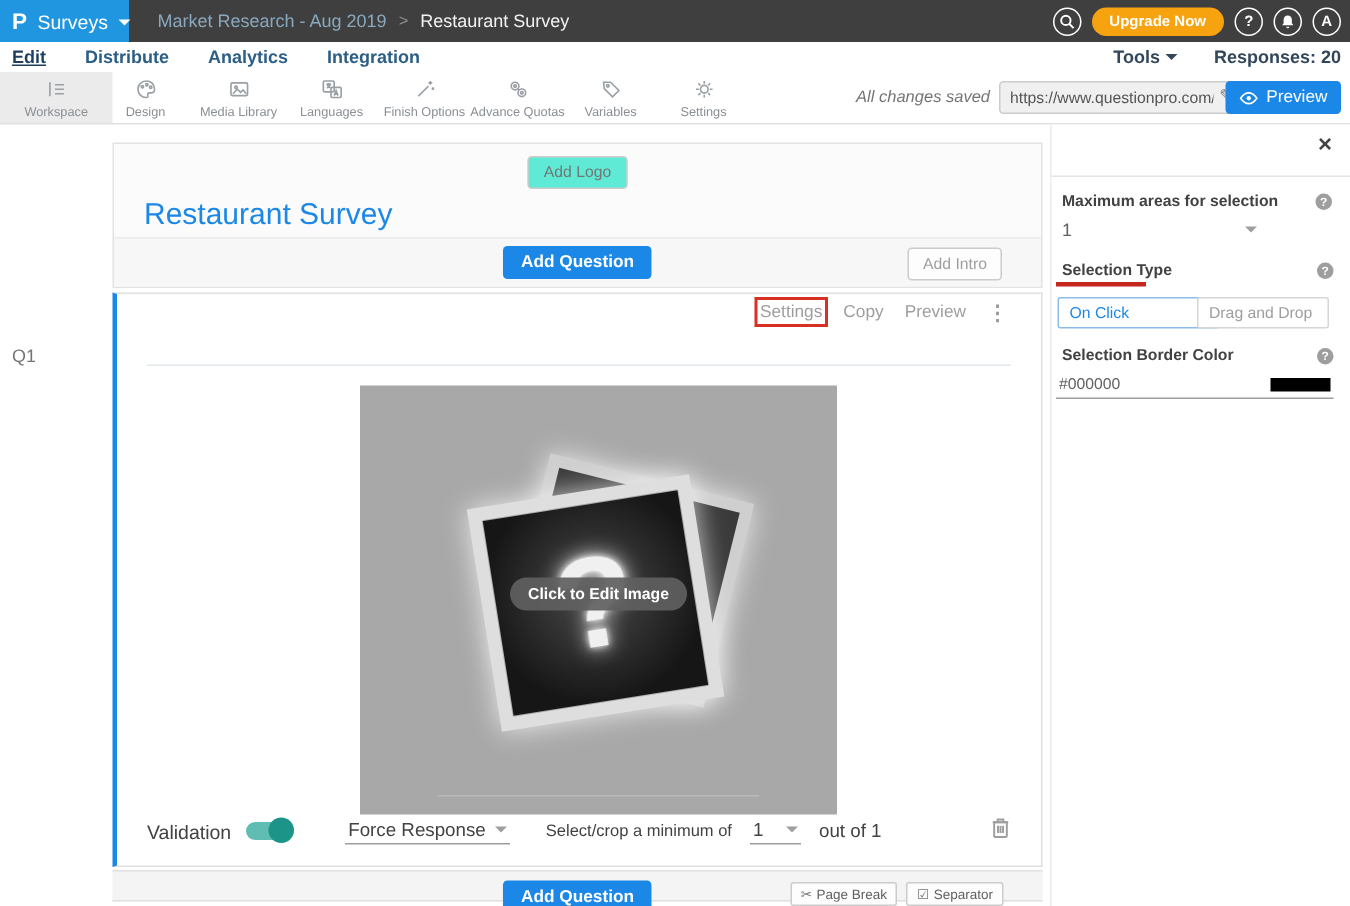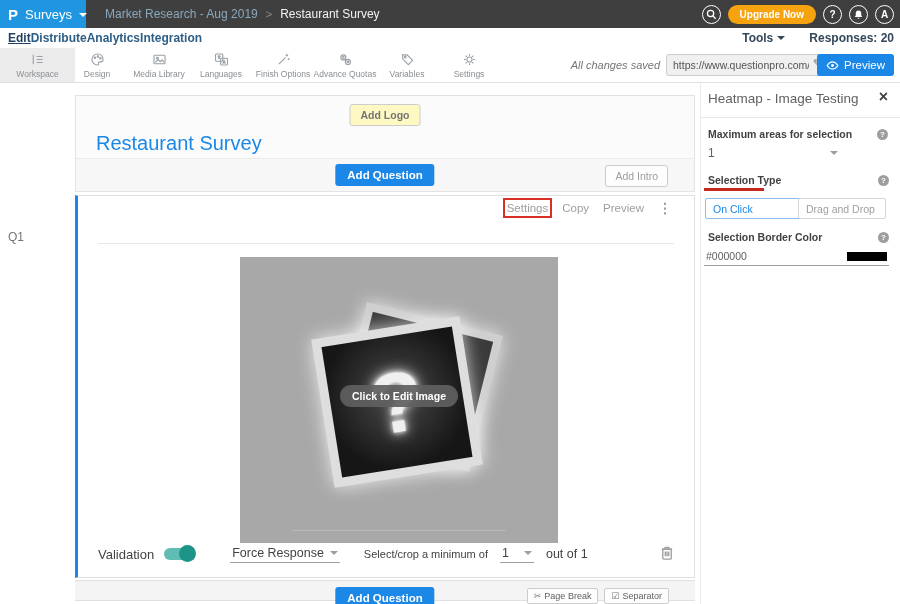--- a/index.html
+++ b/index.html
@@ -22,21 +22,21 @@
   .bc-sep { color:#8c8c8c; font-size:11px; }
   .bc-current { color:#f2f2f2; font-size:12px; }
   .topbar-right { position:absolute; right:6px; top:0; height:28px; display:flex; align-items:center; gap:7px; }
   .circle-btn { width:19px; height:19px; border:1.5px solid #fff; border-radius:50%;
     display:flex; align-items:center; justify-content:center; color:#fff; font-size:10px; font-weight:bold; cursor:pointer; }
   .upgrade-btn { background:#f7a30f; color:#fff; border:none; border-radius:11px; height:19px;
     padding:0 12px; font-size:10px; font-weight:bold; font-family:inherit; cursor:pointer; }
 
   
   .navrow { position:absolute; top:28px; left:0; width:900px; height:20px; background:#fff; }
-  .nav-items { position:absolute; left:8px; top:0; display:flex; align-items:center; height:20px; }
+  .nav-items { position:absolute; left:8px; top:0; display:flex; gap:26px; align-items:center; height:20px; }
   .nav-link { font-size:12px; color:#2c5e86; font-weight:bold; cursor:pointer; text-decoration:none; }
   .nav-link.active { color:#1f3f5e; text-decoration:underline; }
   .nav-right { position:absolute; right:6px; top:0; height:20px; display:flex; gap:24px; align-items:center; }
   .nav-right .txt { font-size:12px; color:#33475b; font-weight:bold; cursor:pointer; display:flex; align-items:center; gap:4px; }
   .caret-n { width:0; height:0; border-left:4px solid transparent; border-right:4px solid transparent; border-top:4px solid #33475b; }
 
   
   .toolbar { position:absolute; top:48px; left:0; width:900px; height:35px; background:#fff; border-bottom:1px solid #e0e0e0; }
   .tool-item { position:absolute; top:0; height:34px; width:62px; display:flex; flex-direction:column;
     align-items:center; justify-content:center; gap:1px; cursor:pointer; }
@@ -47,22 +47,22 @@
   .url-input { position:absolute; right:72px; top:6px; width:162px; height:22px; background:#f0f0f0;
     border:1px solid #ccc; border-radius:3px; font-size:10.5px; color:#555; padding:0 18px 0 6px; font-family:inherit; }
   .pencil { position:absolute; right:78px; top:9px; color:#757575; font-size:11px; cursor:pointer; }
   .preview-btn { position:absolute; right:6px; top:6px; height:22px; background:#1b87e6; color:#fff;
     border:none; border-radius:3px; font-size:11.5px; padding:0 9px; display:flex; align-items:center; gap:5px;
     font-family:inherit; cursor:pointer; }
 
   
   .survey-card { position:absolute; left:75px; top:95px; width:620px; background:#fbfbfb; border:1px solid #e3e3e3; }
   .survey-card-top { height:62px; position:relative; }
-  .add-logo-btn { position:absolute; left:50%; transform:translateX(-50%); top:8px; background:#fef9c3;
-    border:1px solid #ccc; border-radius:3px; color:#757575; font-size:10.5px; padding:4px 10px; font-family:inherit; cursor:pointer;font-weight:bold; }
+  .add-logo-btn { position:absolute; left:50%; transform:translateX(-50%); top:8px; background:#5eead4;
+    border:1px solid #ccc; border-radius:3px; color:#757575; font-size:10.5px; padding:4px 10px; font-family:inherit; cursor:pointer; }
   .survey-title { position:absolute; left:20px; top:36px; color:#1b87e6; font-size:20px; cursor:text; }
   .survey-card-bottom { height:33px; border-top:1px solid #ececec; background:#f7f7f7; position:relative; }
   .add-question-btn { background:#1b87e6; color:#fff; border:none; border-radius:3px; font-size:11.5px; font-weight:bold;
     padding:5px 12px; font-family:inherit; cursor:pointer; }
   .aq-center { position:absolute; left:50%; transform:translateX(-50%); top:5px; }
   .add-intro-btn { position:absolute; right:26px; top:6px; background:#fdfdfd; border:1px solid #ccc; border-radius:3px;
     color:#9e9e9e; font-size:10.5px; padding:4px 9px; font-family:inherit; cursor:pointer; }
 
   
   .q-label { position:absolute; left:8px; top:230px; font-size:12px; color:#757575; }
@@ -330,21 +330,20 @@
       <span>Page Break</span>
     </button>
     <button class="mini-btn">
       <span class="ic">☑</span>
       <span>Separator</span>
     </button>
   </div>
 </div>
 
 <div class="panel">
-  <div class="panel-title">Heatmap - Image Testing</div>
   <span class="panel-close">×</span>
   <div class="panel-divider"></div>
 
   <div class="p-row" style="top:45px;">
     <span class="p-label">Maximum areas for selection</span>
     <span class="help-dot">?</span>
   </div>
   <div class="p-select" style="top:63px;">
     <span class="p-value">1</span>
     <span class="caret-g"></span>

